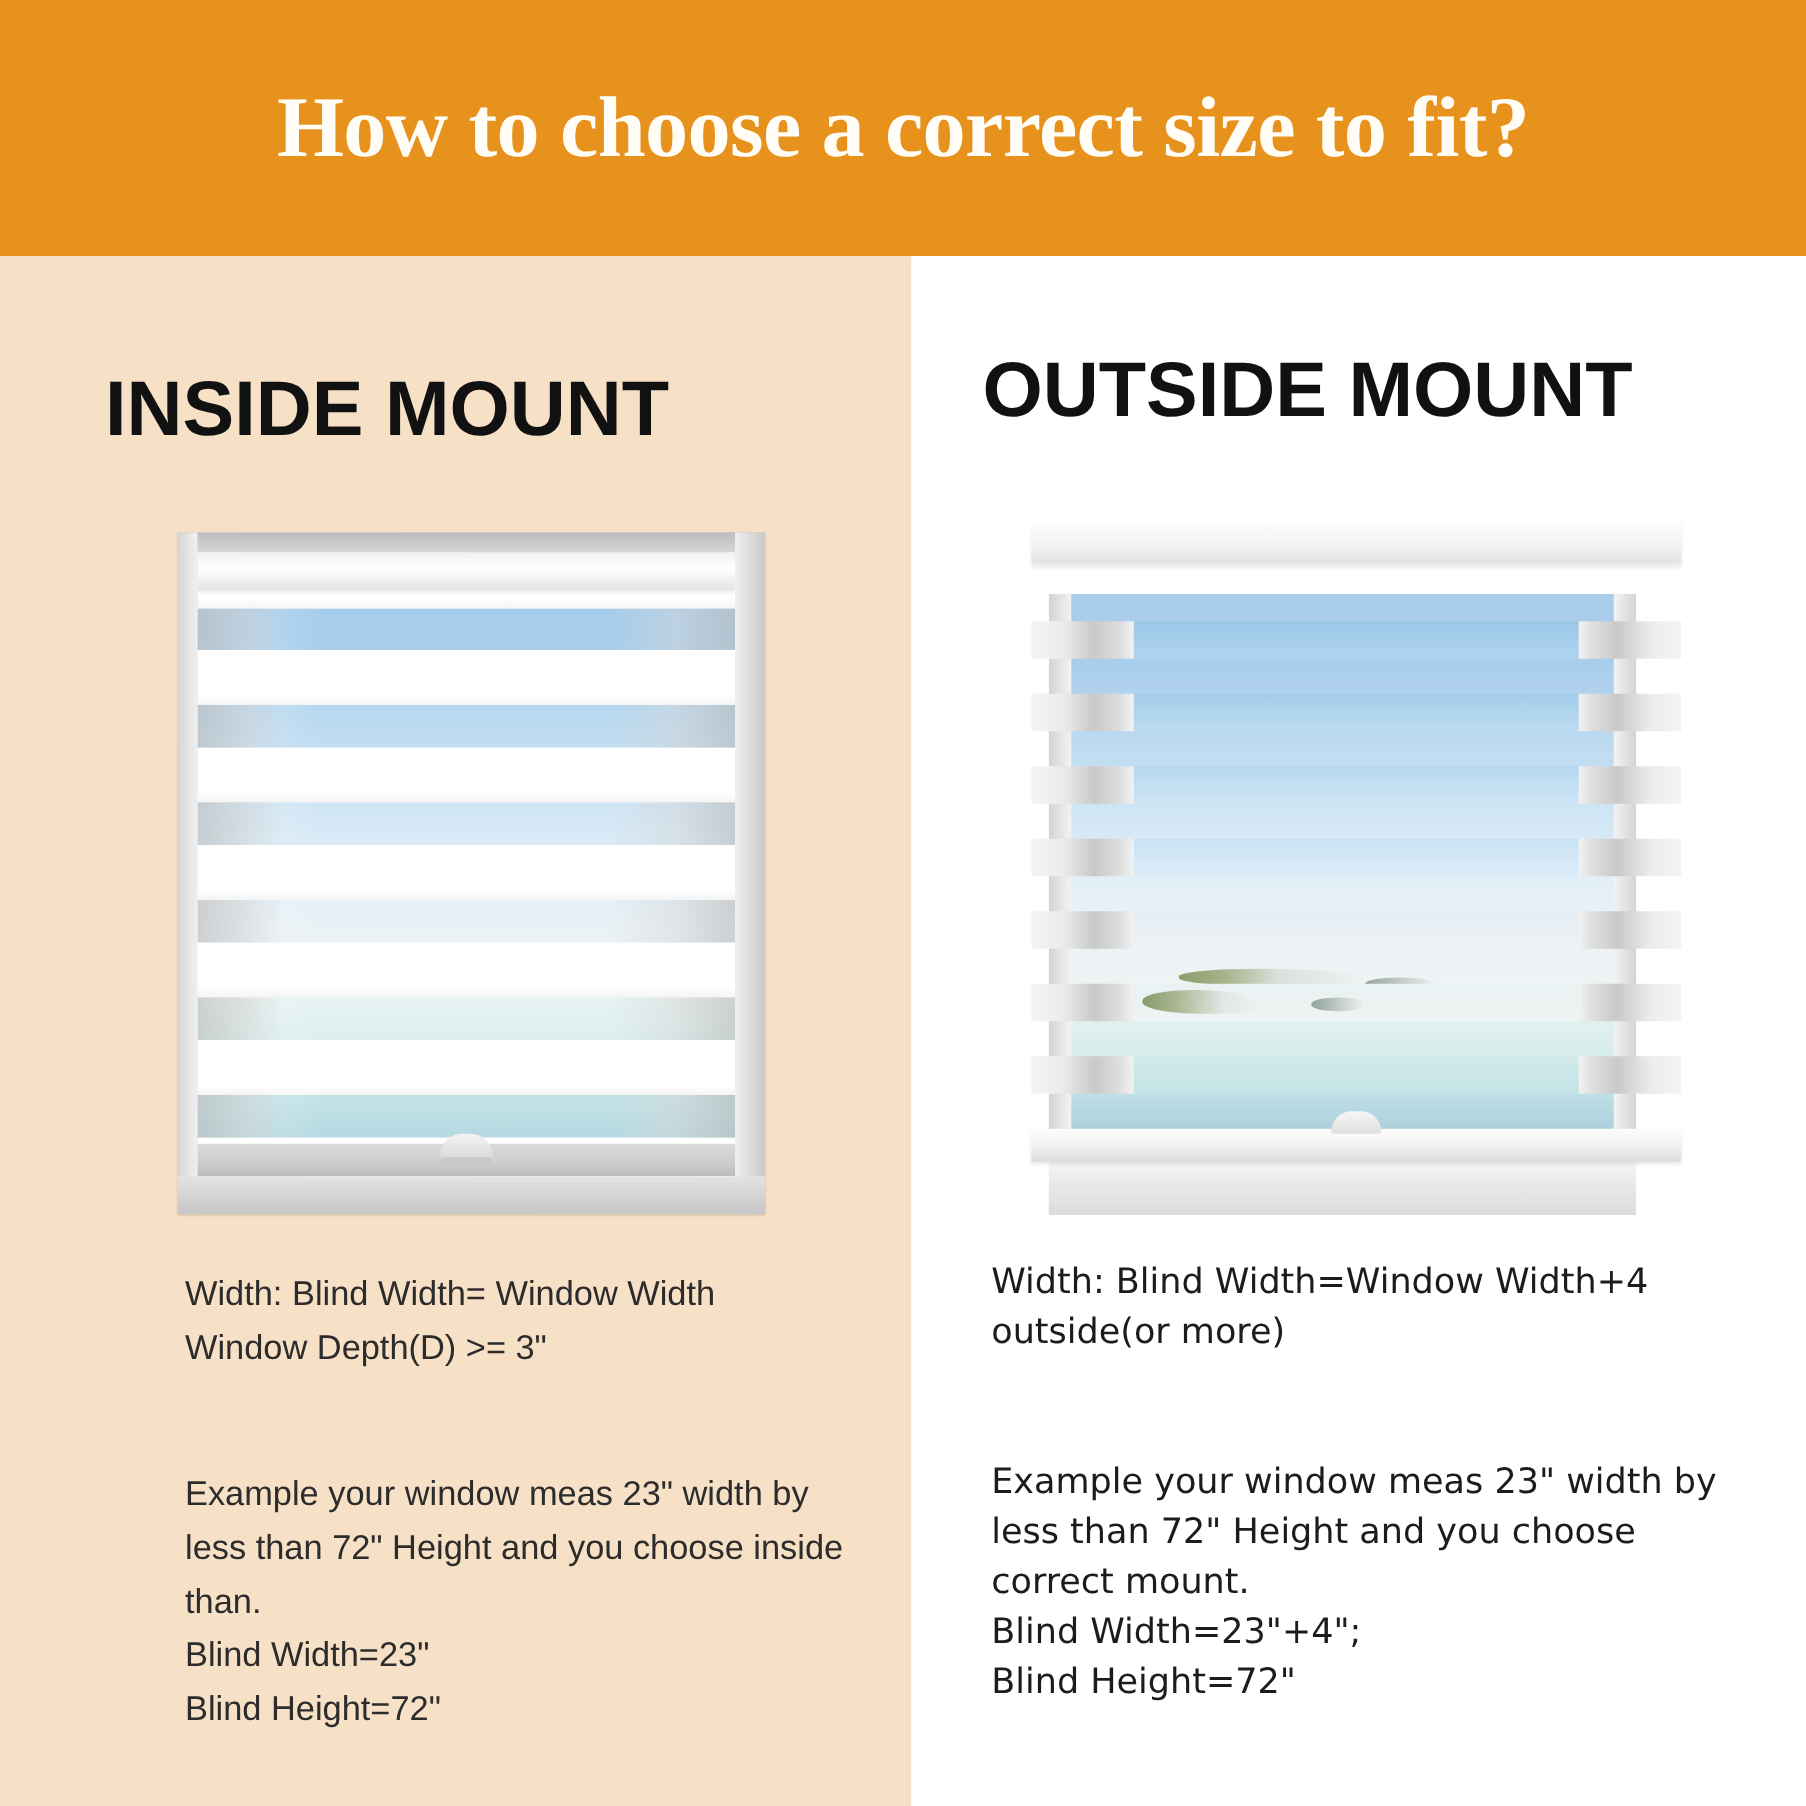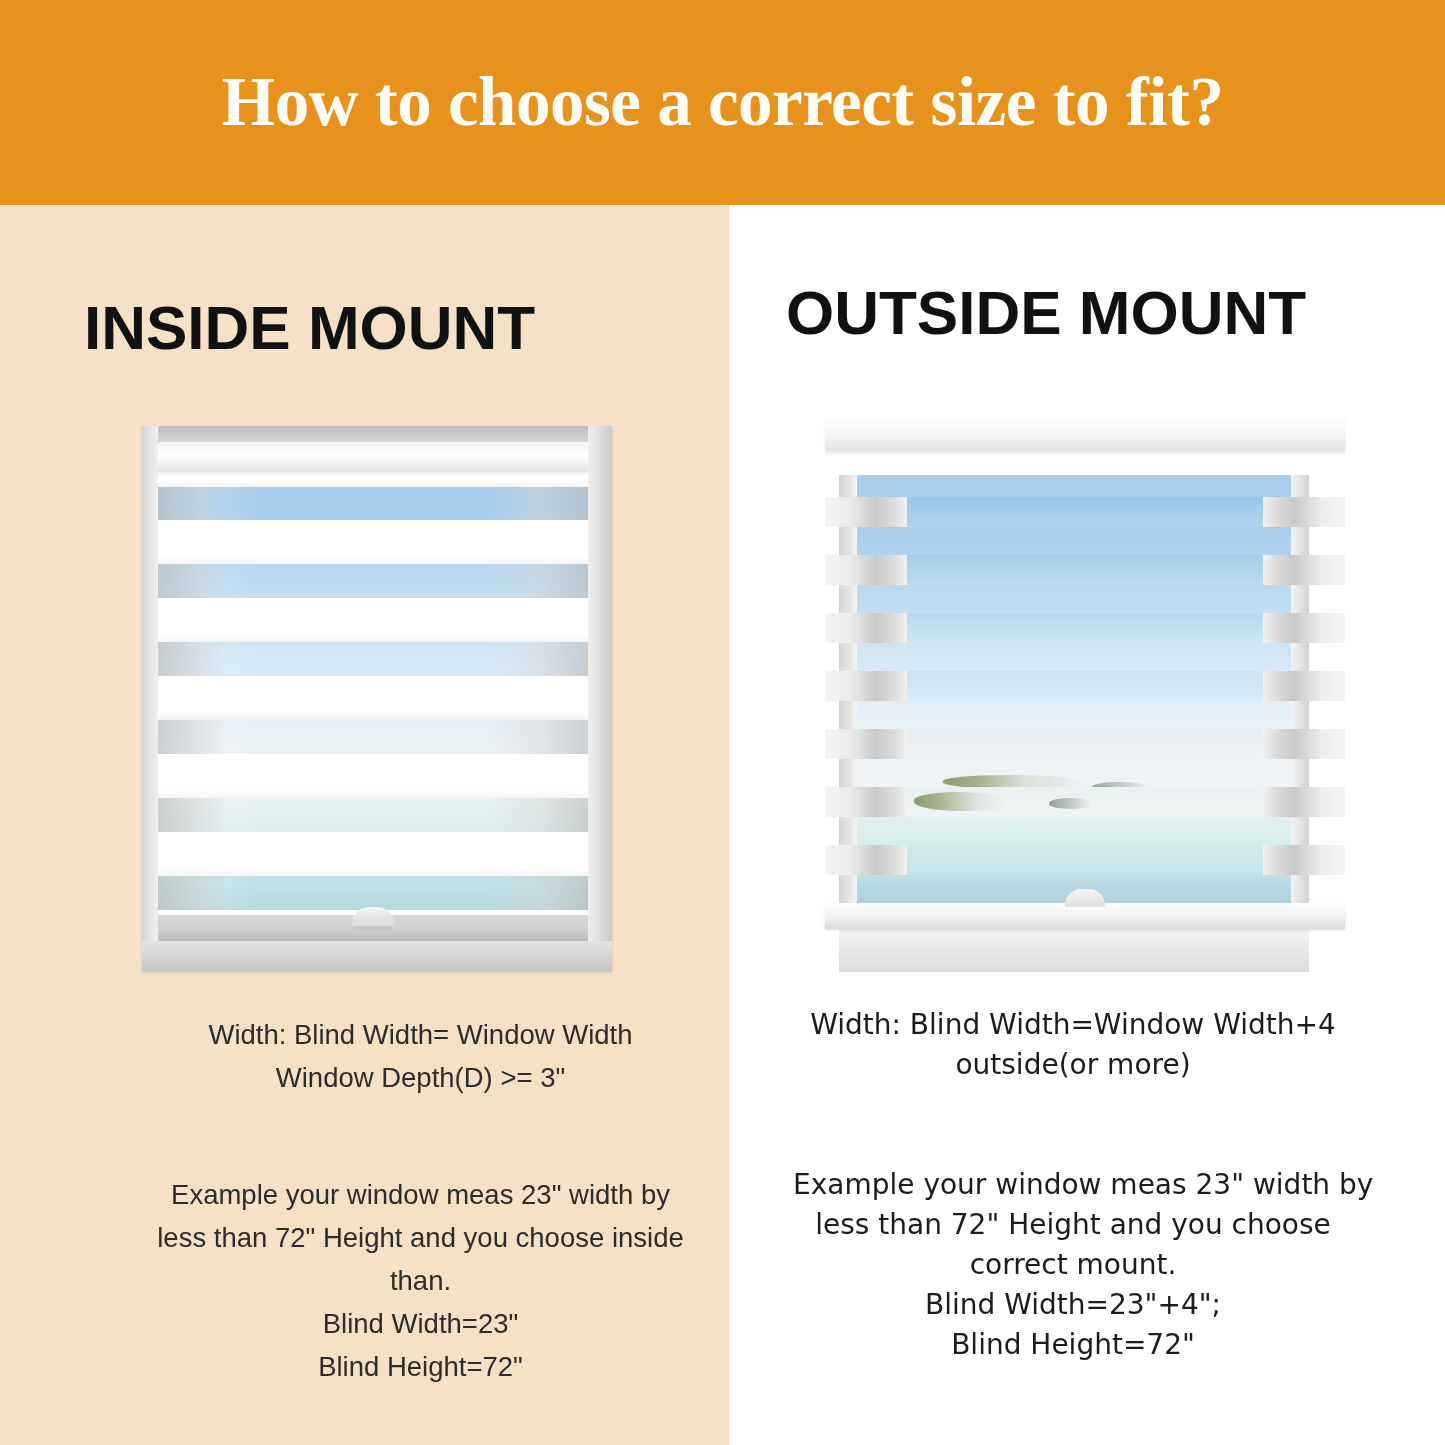--- a/index.html
+++ b/index.html
@@ -100,21 +100,21 @@
     left: 64px;
     width: 560px;
     font-size: 28px;
     color: #1c1c1c;
     line-height: 40px;
     font-family: "DejaVu Sans", sans-serif;
   }
   .text-right.block1 { top: 800px; }
   .text-right.block2 { top: 960px; }
 
-  .tline { display: block; white-space: nowrap; text-align: center; }
+  .tline { display: block; white-space: nowrap; }
 
   
   .win-inside {
     position: absolute;
     left: 142px;
     top: 221px;
     width: 470px;
     height: 545px;
   }
   

